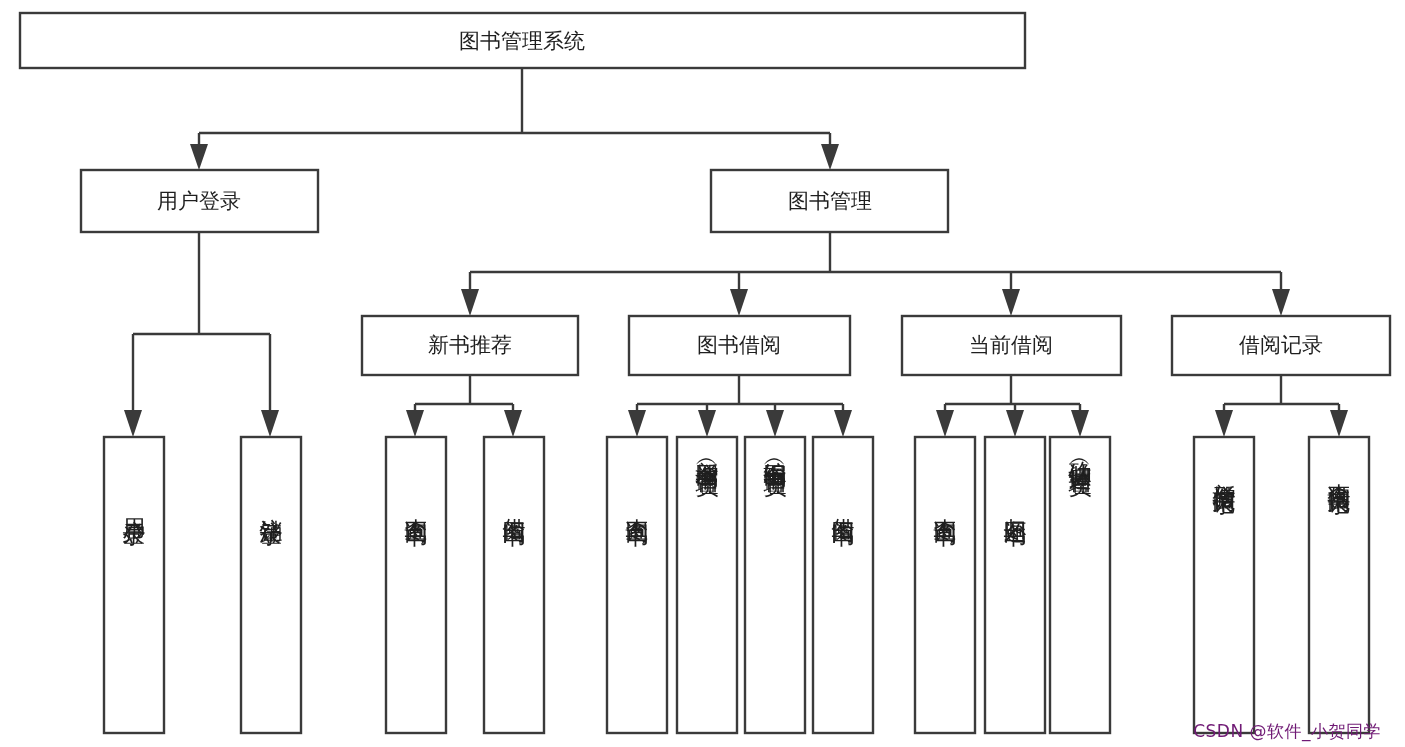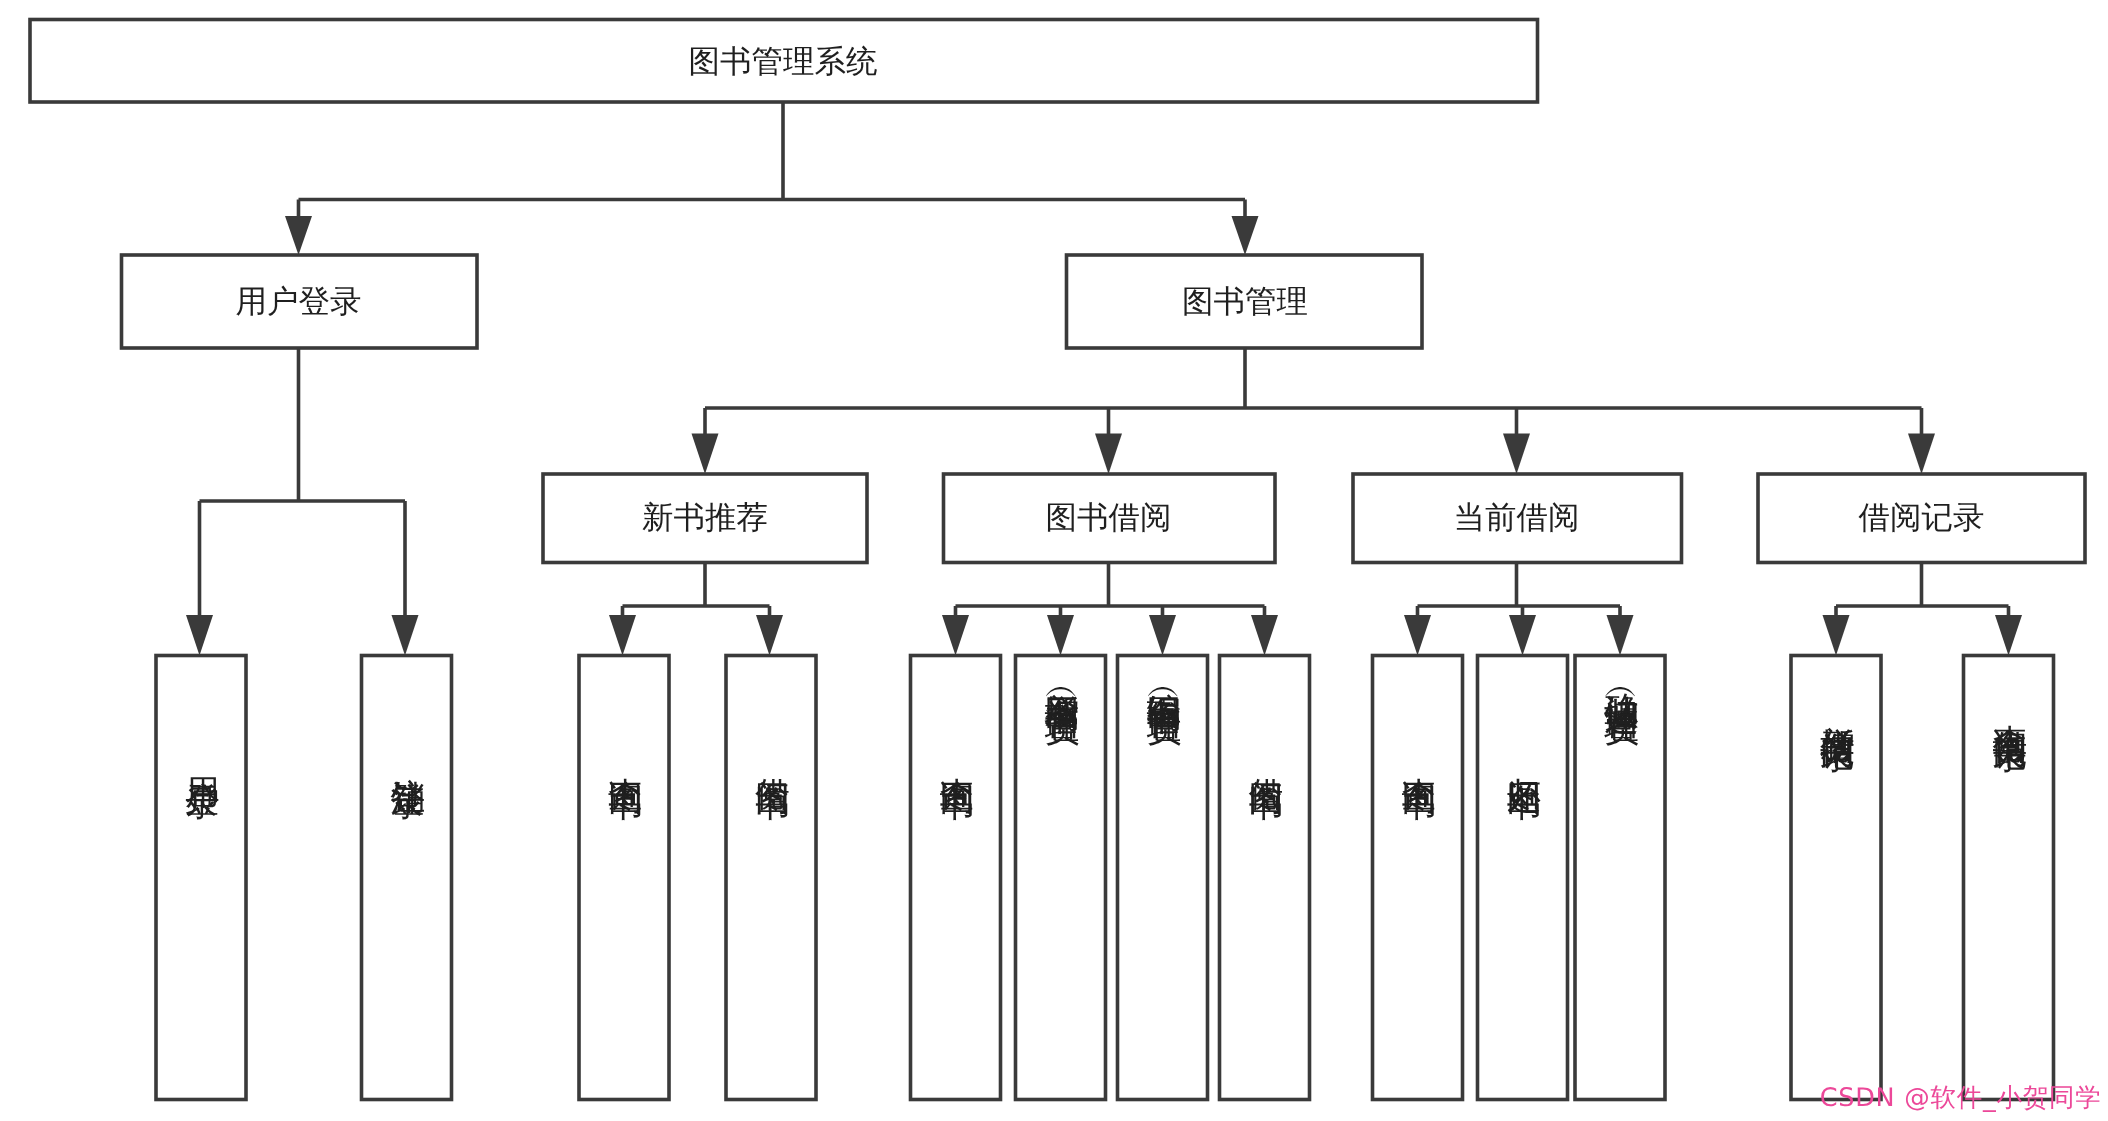--- a/index.html
+++ b/index.html
@@ -60,25 +60,25 @@
   }
   .vlabel-wrap {
     position: absolute;
     display: flex;
     align-items: flex-start;
     justify-content: center;
     pointer-events: none;
   }
   .watermark {
     position: absolute;
-    right: 4px;
+    right: 24px;
     bottom: 4px;
     font-family: "DejaVu Sans", "Liberation Sans", sans-serif;
     font-size: 17px;
-    color: #ec4899;
+    color: #701a75;
     letter-spacing: 0.5px;
     white-space: nowrap;
   }
 </style>
 </head>
 <body>
 
 <div id="diagram-root">
 
   <svg class="flow" viewBox="0 0 1405 747" xmlns="http://www.w3.org/2000/svg">

